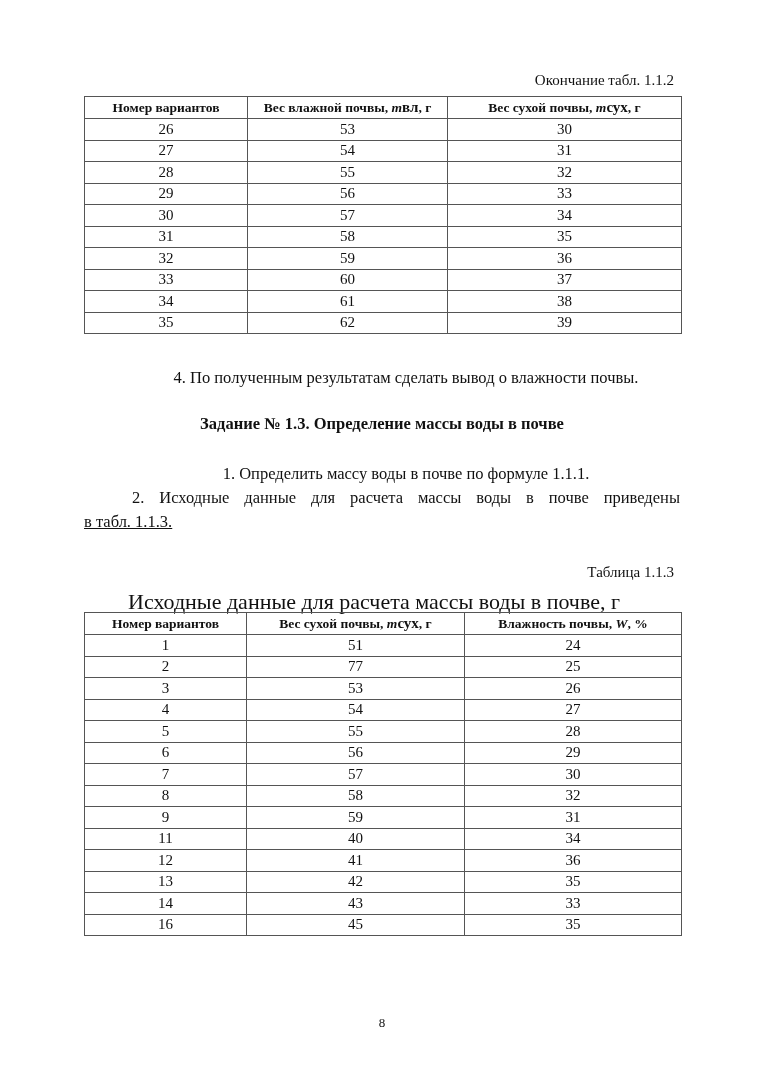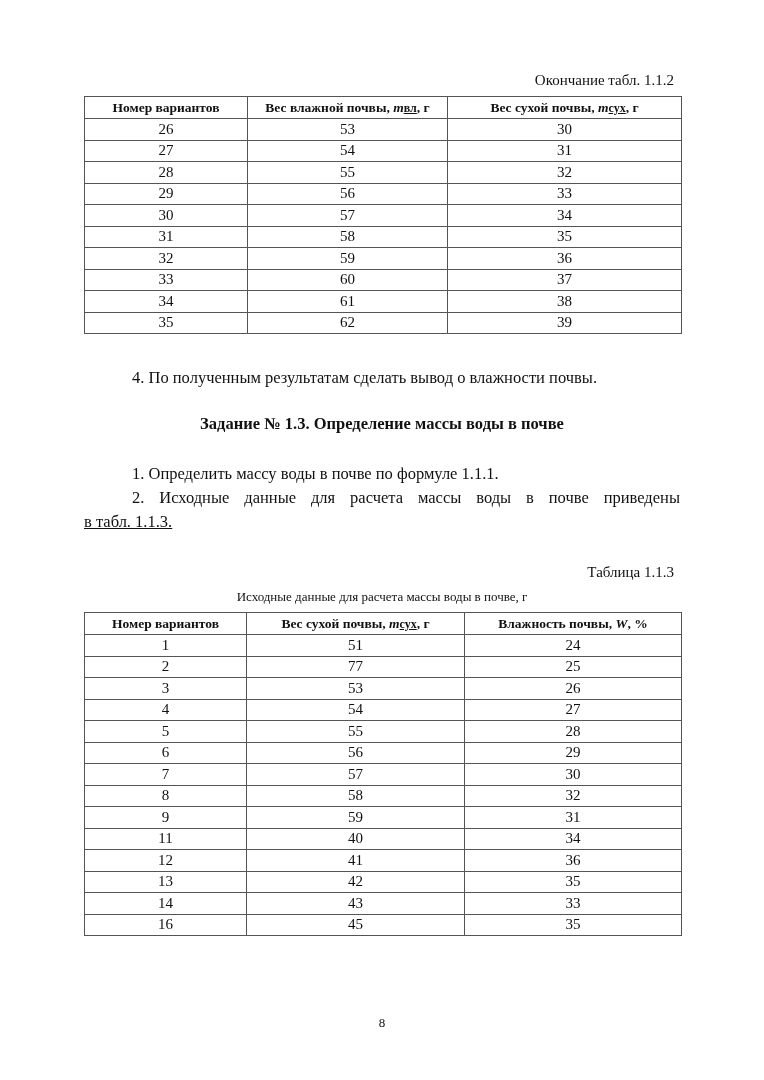--- a/index.html
+++ b/index.html
@@ -1,28 +1,28 @@
 <!DOCTYPE html>
 <html><head>
 <meta charset="utf-8">
 <style>
   html, body { margin: 0; padding: 0; background: #ffffff; }
   body { width: 764px; height: 1080px; position: relative; overflow: hidden;
          font-family: "Liberation Serif", "DejaVu Serif", serif; color: #111; }
   .page { position: absolute; left: 0; top: 0; width: 764px; height: 1080px; background: #fff; }
   .caption-right { position: absolute; right: 90px; font-size: 15px; }
-  .caption-center { position: absolute; left: 84px; width: 596px; text-align: center; font-size: 13px; }
+  .caption-center { position: absolute; left: 76px; width: 596px; text-align: center; font-size: 22px; }
   table.dt { position: absolute; left: 84px; width: 597px; border-collapse: collapse; table-layout: fixed; }
   table.dt th, table.dt td { border: 1.5px solid #555; text-align: center; padding: 0; font-size: 15px; }
   table.dt th { font-weight: bold; font-size: 13.5px; height: 21px; }
   table.dt td { height: 20.5px; }
   .sub { font-style: italic; font-weight: bold; }
-  .sub small { font-size: 12px; font-style: normal; text-decoration: underline; }
+  .sub small { font-size: 15px; font-style: normal; }
   .para { position: absolute; font-size: 16.5px; line-height: 24px; }
-  .indent { text-indent: 48px; }
+  .indent { text-indent: 48px; text-align: center; }
   .justify { text-align: justify; text-align-last: justify; }
   .heading { position: absolute; left: 84px; width: 596px; text-align: center; font-weight: bold; font-size: 16.5px; font-family: Liberation Serif, serif; }
   .pageno { position: absolute; left: 0; width: 764px; text-align: center; top: 1015px; font-size: 13px; }
 </style>
 </head>
 <body>
 
 <div class="page">
 
   <div class="caption-right" style="top:72px;">Окончание табл. 1.1.2</div>

